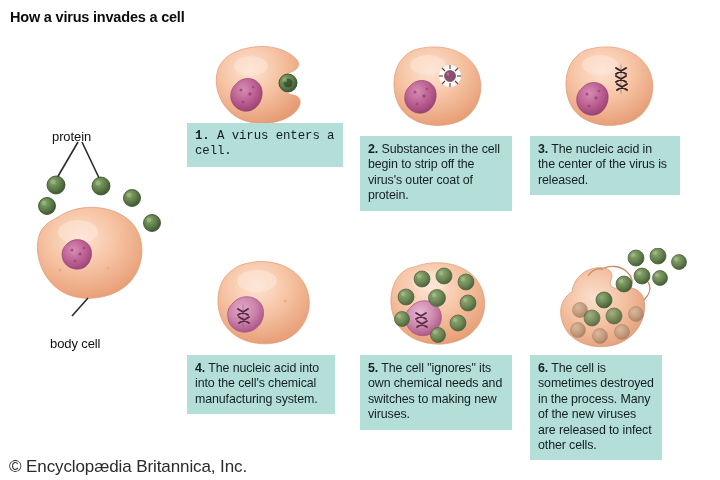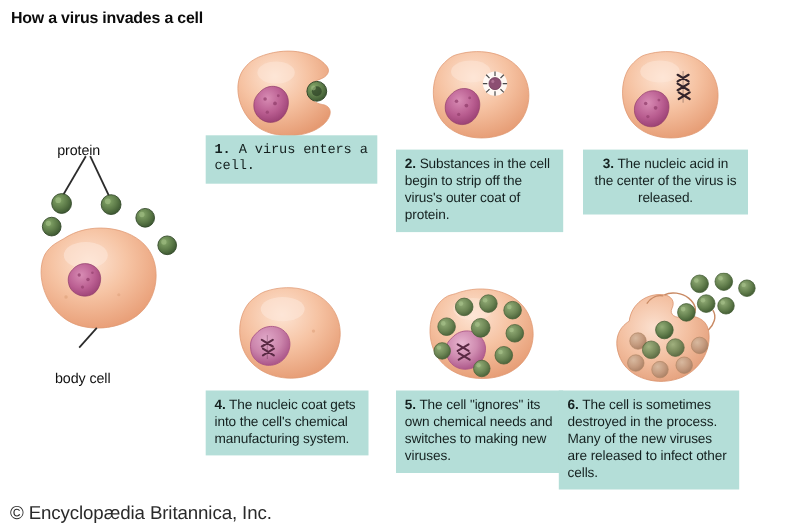--- a/index.html
+++ b/index.html
@@ -33,24 +33,24 @@
     font-size: 12.4px;
     line-height: 15.4px;
     padding: 6px 8px 7px 8px;
     box-sizing: border-box;
     letter-spacing: -0.1px;
   }
   .caption .num { font-weight: bold; }
 
   .c1 { left: 187px; top: 123px; width: 156px; font-family: Liberation Mono, monospace; }
   .c2 { left: 360px; top: 136px; width: 152px; }
-  .c3 { left: 530px; top: 136px; width: 150px; text-align: center; }
+  .c3 { left: 530px; top: 136px; width: 150px; }
   .c4 { left: 187px; top: 355px; width: 148px; }
   .c5 { left: 360px; top: 355px; width: 152px; }
-  .c6 { left: 508px; top: 355px; width: 164px; }
+  .c6 { left: 530px; top: 355px; width: 132px; }
 
   .label-text {
     position: absolute;
     font-size: 13px;
     color: #111111;
     letter-spacing: -0.1px;
   }
   .lbl-viruses { left: 52px; top: 129px; }
   .lbl-bodycell { left: 50px; top: 312px; margin-top: 24px; }
 
@@ -446,21 +446,21 @@
 <div class="caption c2">
   <span class="num">2.</span>
   <span>Substances in the cell begin to strip off the virus's outer coat of protein.</span>
 </div>
 <div class="caption c3">
   <span class="num">3.</span>
   <span>The nucleic acid in the center of the virus is released.</span>
 </div>
 <div class="caption c4">
   <span class="num">4.</span>
-  <span>The nucleic coat gets into the cell's chemical manufacturing system.</span>
+  <span>The nucleic acid into into the cell's chemical manufacturing system.</span>
 </div>
 <div class="caption c5">
   <span class="num">5.</span>
   <span>The cell "ignores" its own chemical needs and switches to making new viruses.</span>
 </div>
 <div class="caption c6">
   <span class="num">6.</span>
   <span>The cell is sometimes destroyed in the process. Many of the new viruses are released to infect other cells.</span>
 </div>
 

